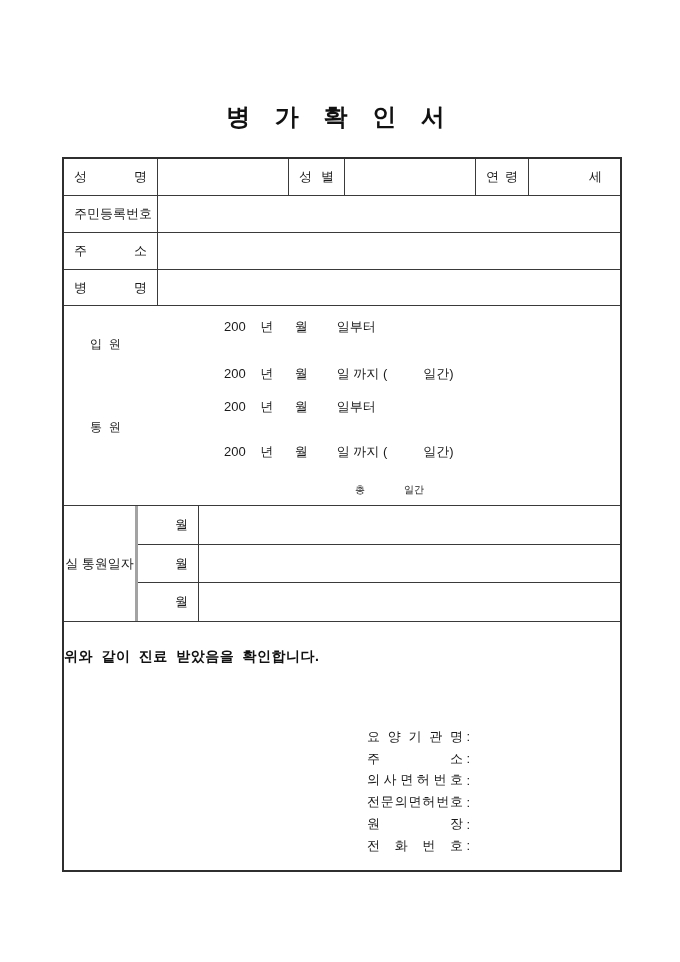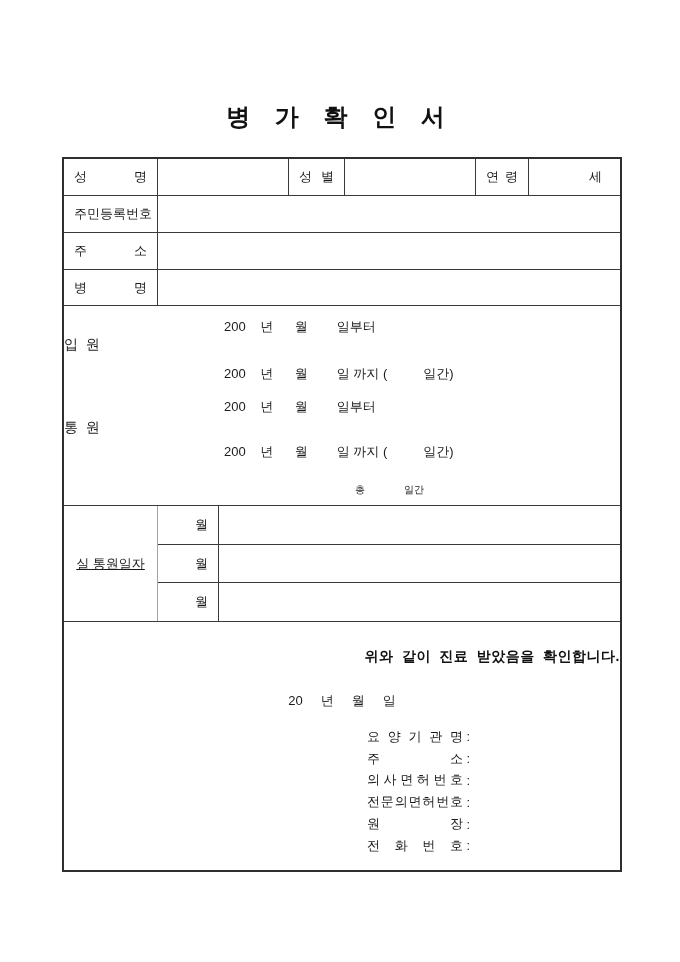--- a/index.html
+++ b/index.html
@@ -28,39 +28,39 @@
   .w94 { width:94px; flex:none; }
   .w131 { width:131px; flex:none; }
   .w56 { width:56px; flex:none; }
   .w53 { width:53px; flex:none; }
   .grow { flex:1 1 auto; }
   .right { justify-content:flex-end; padding-right:18px; }
   .section { position:relative; }
   .sec-treat { height:200px; border-bottom:1px solid #3a3a3a; }
   .treat-line { position:absolute; left:160px; white-space:pre; font-size:13px; }
   .treat-total { position:absolute; left:291px; white-space:pre; font-size:10px; }
-  .treat-side-label { position:absolute; left:0; white-space:pre; font-size:14px; }
+  .treat-side-label { position:absolute; left:26px; white-space:pre; font-size:12px; }
   .sec-visits { height:116px; border-bottom:1px solid #3a3a3a; display:flex; }
   .visits-label {
-    width:94px; flex:none; border-right:1px solid #a3a3a3;
+    width:74px; flex:none; border-right:3px solid #a3a3a3;
     display:flex; align-items:center; justify-content:center;
-    font-size:13px; white-space:pre;text-decoration:underline;
+    font-size:13px; white-space:pre;
   }
   .visits-rows { flex:1 1 auto; display:flex; flex-direction:column; }
   .visit-row { display:flex; flex:1 1 auto; border-bottom:1px solid #3a3a3a; }
   .visit-row:last-child { border-bottom:none; }
   .month-cell {
     width:61px; flex:none; border-right:1px solid #3a3a3a;
     display:flex; align-items:center; justify-content:flex-end;
     padding-right:10px; font-size:13px;
   }
   .visit-value { flex:1 1 auto; }
   .sec-footer { height:248px; }
   .confirm-text {
-    padding-top:26px; text-align:right;
+    padding-top:26px; text-align:left;
     font-size:14px; font-weight:bold; word-spacing:4px; letter-spacing:0.5px; color:#111;
   }
   .footer-date { margin-top:26px; text-align:center; font-size:13px; white-space:pre; }
   .info-block { position:absolute; left:303px; top:104px; }
   .info-line { display:flex; align-items:center; height:21.8px; font-size:13px; }
   .info-label { width:96px; }
   .pre { white-space:pre; }
 </style>
 </head>
 <body>
@@ -138,21 +138,20 @@
       </div>
       <div class="visit-row">
         <div class="month-cell">월</div>
         <div class="visit-value"></div>
       </div>
     </div>
   </div>
 
   <div class="section sec-footer">
     <div class="confirm-text">위와 같이 진료 받았음을 확인합니다.</div>
-    <div class="footer-date">20     년     월     일</div>
     <div class="info-block">
       <div class="info-line">
         <span class="info-label jc">
             <span>요</span>
             <span>양</span>
             <span>기</span>
             <span>관</span>
             <span>명</span>
           </span>
           <span class="pre"> :</span>

